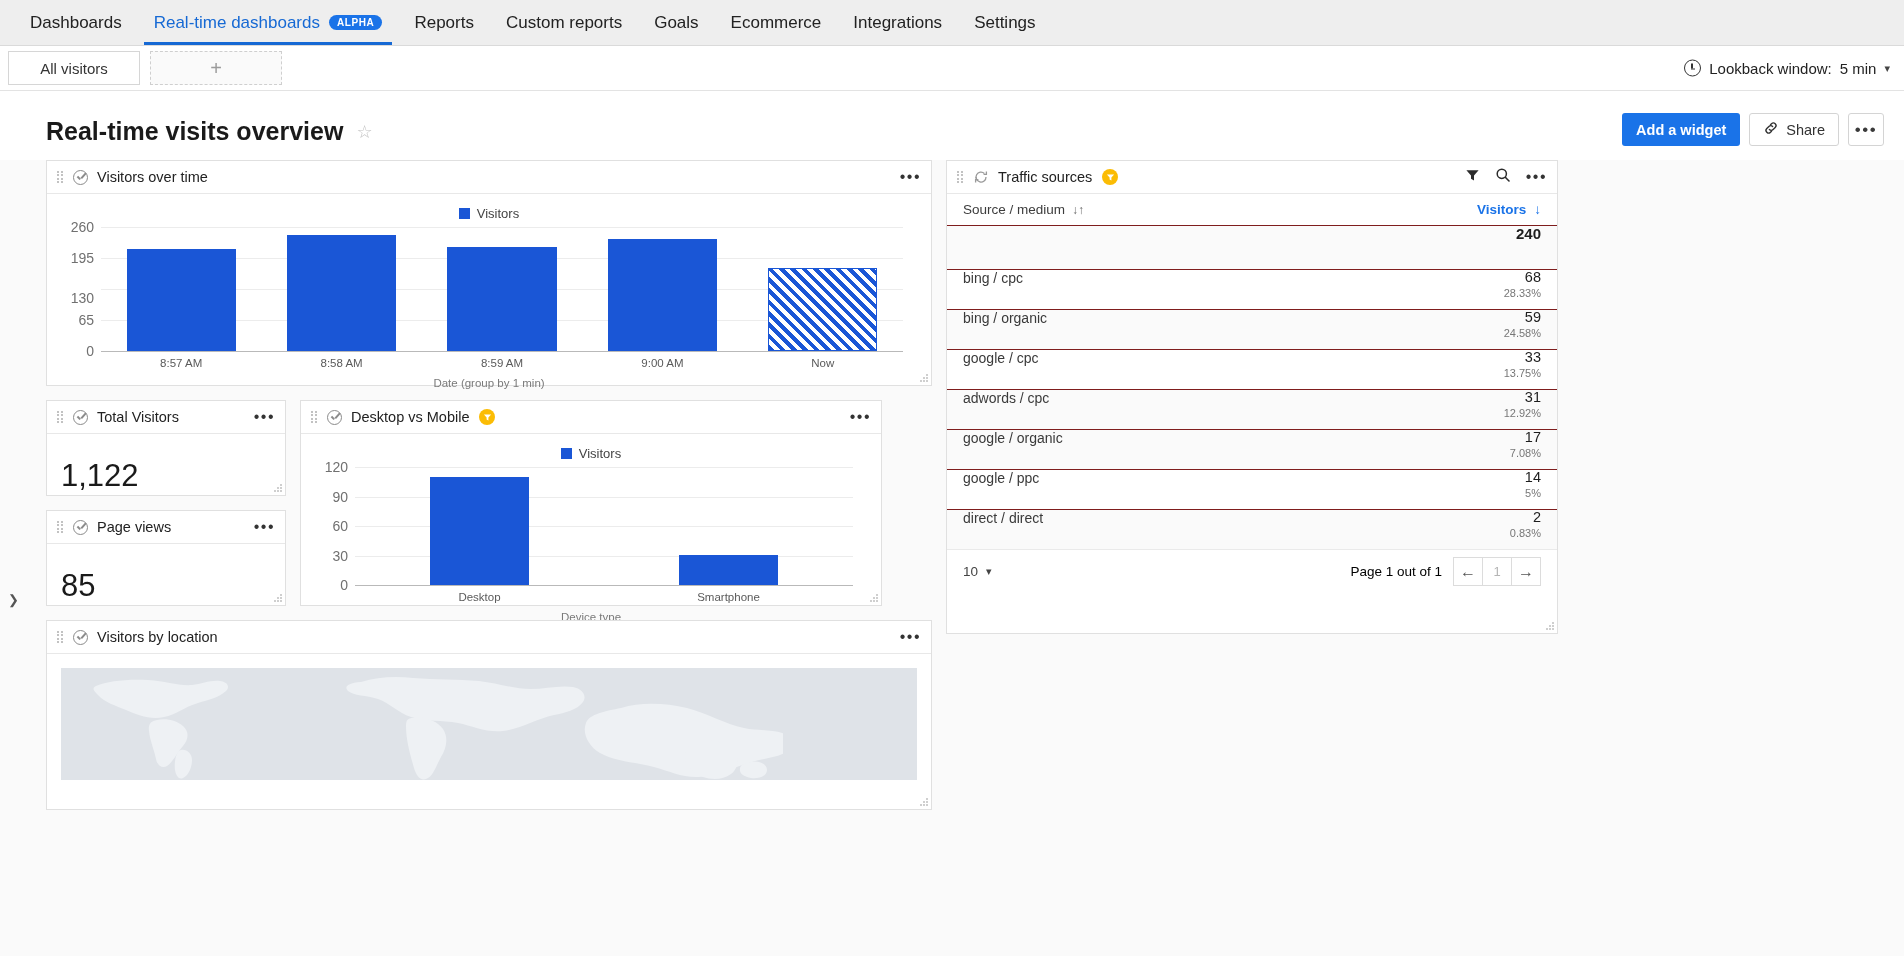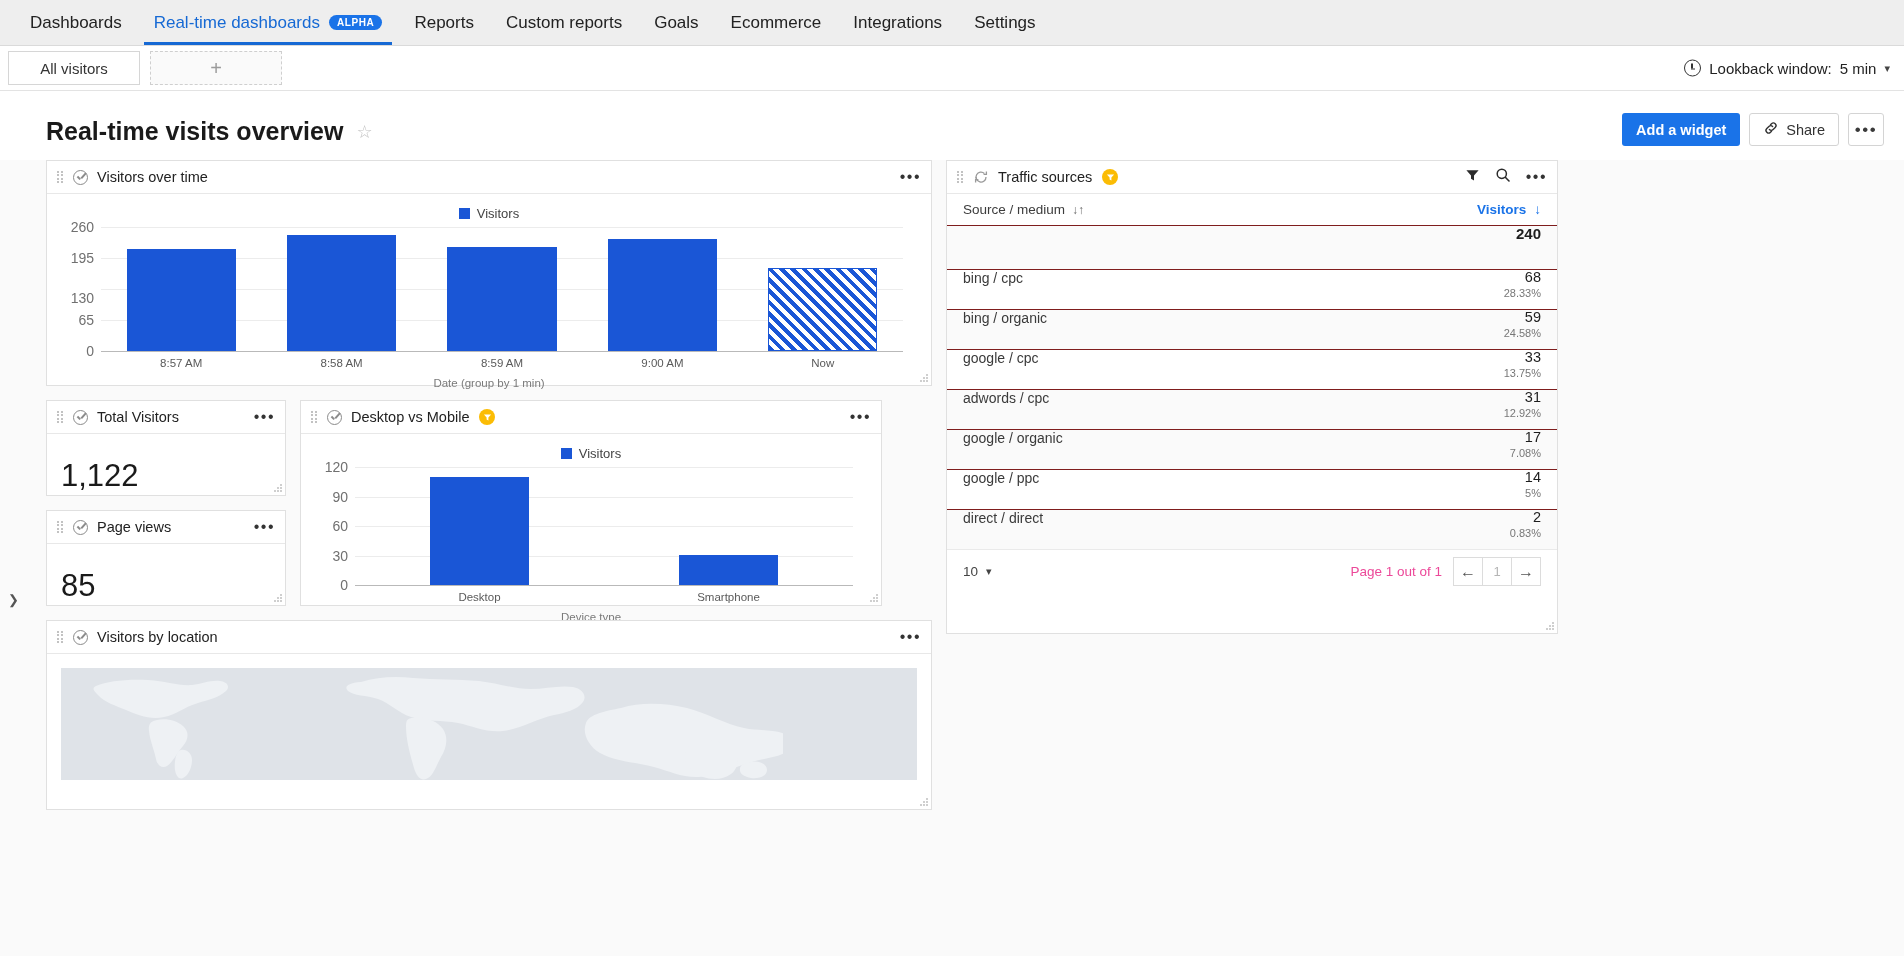--- a/index.html
+++ b/index.html
@@ -267,21 +267,21 @@
   .t-row.total .met .v { font-weight: bold; font-size: 15px; }
   .met .p { font-size: 11px; color: #777; display: block; line-height: 1.4; }
   .t-foot {
     display: flex; align-items: center;
     height: 44px; padding: 0 16px;
     border-top: 1px solid #eaeaea;
     font-size: 13.5px; color: #444;
   }
   .pgsize { display: flex; align-items: center; gap: 8px; cursor: pointer; }
   .pg-right { margin-left: auto; display: flex; align-items: center; gap: 0; }
-  .pg-text { margin-right: 12px; color: #ec4899; }
+  .pg-text { margin-right: 12px; color: #000000; }
   .pg-btn {
     width: 30px; height: 29px; border: 1px solid #dcdcdc;
     display: flex; align-items: center; justify-content: center;
     background: #fff; color: #555; font-size: 16px; cursor: pointer;
     margin-left: -1px;
   }
   .pg-num { color: #b5b5b5; font-size: 13px; }
 
   
   .mapbox { height: 112px; margin: 14px 14px 0; background: #dfe3e8; position: relative; overflow: hidden; }

